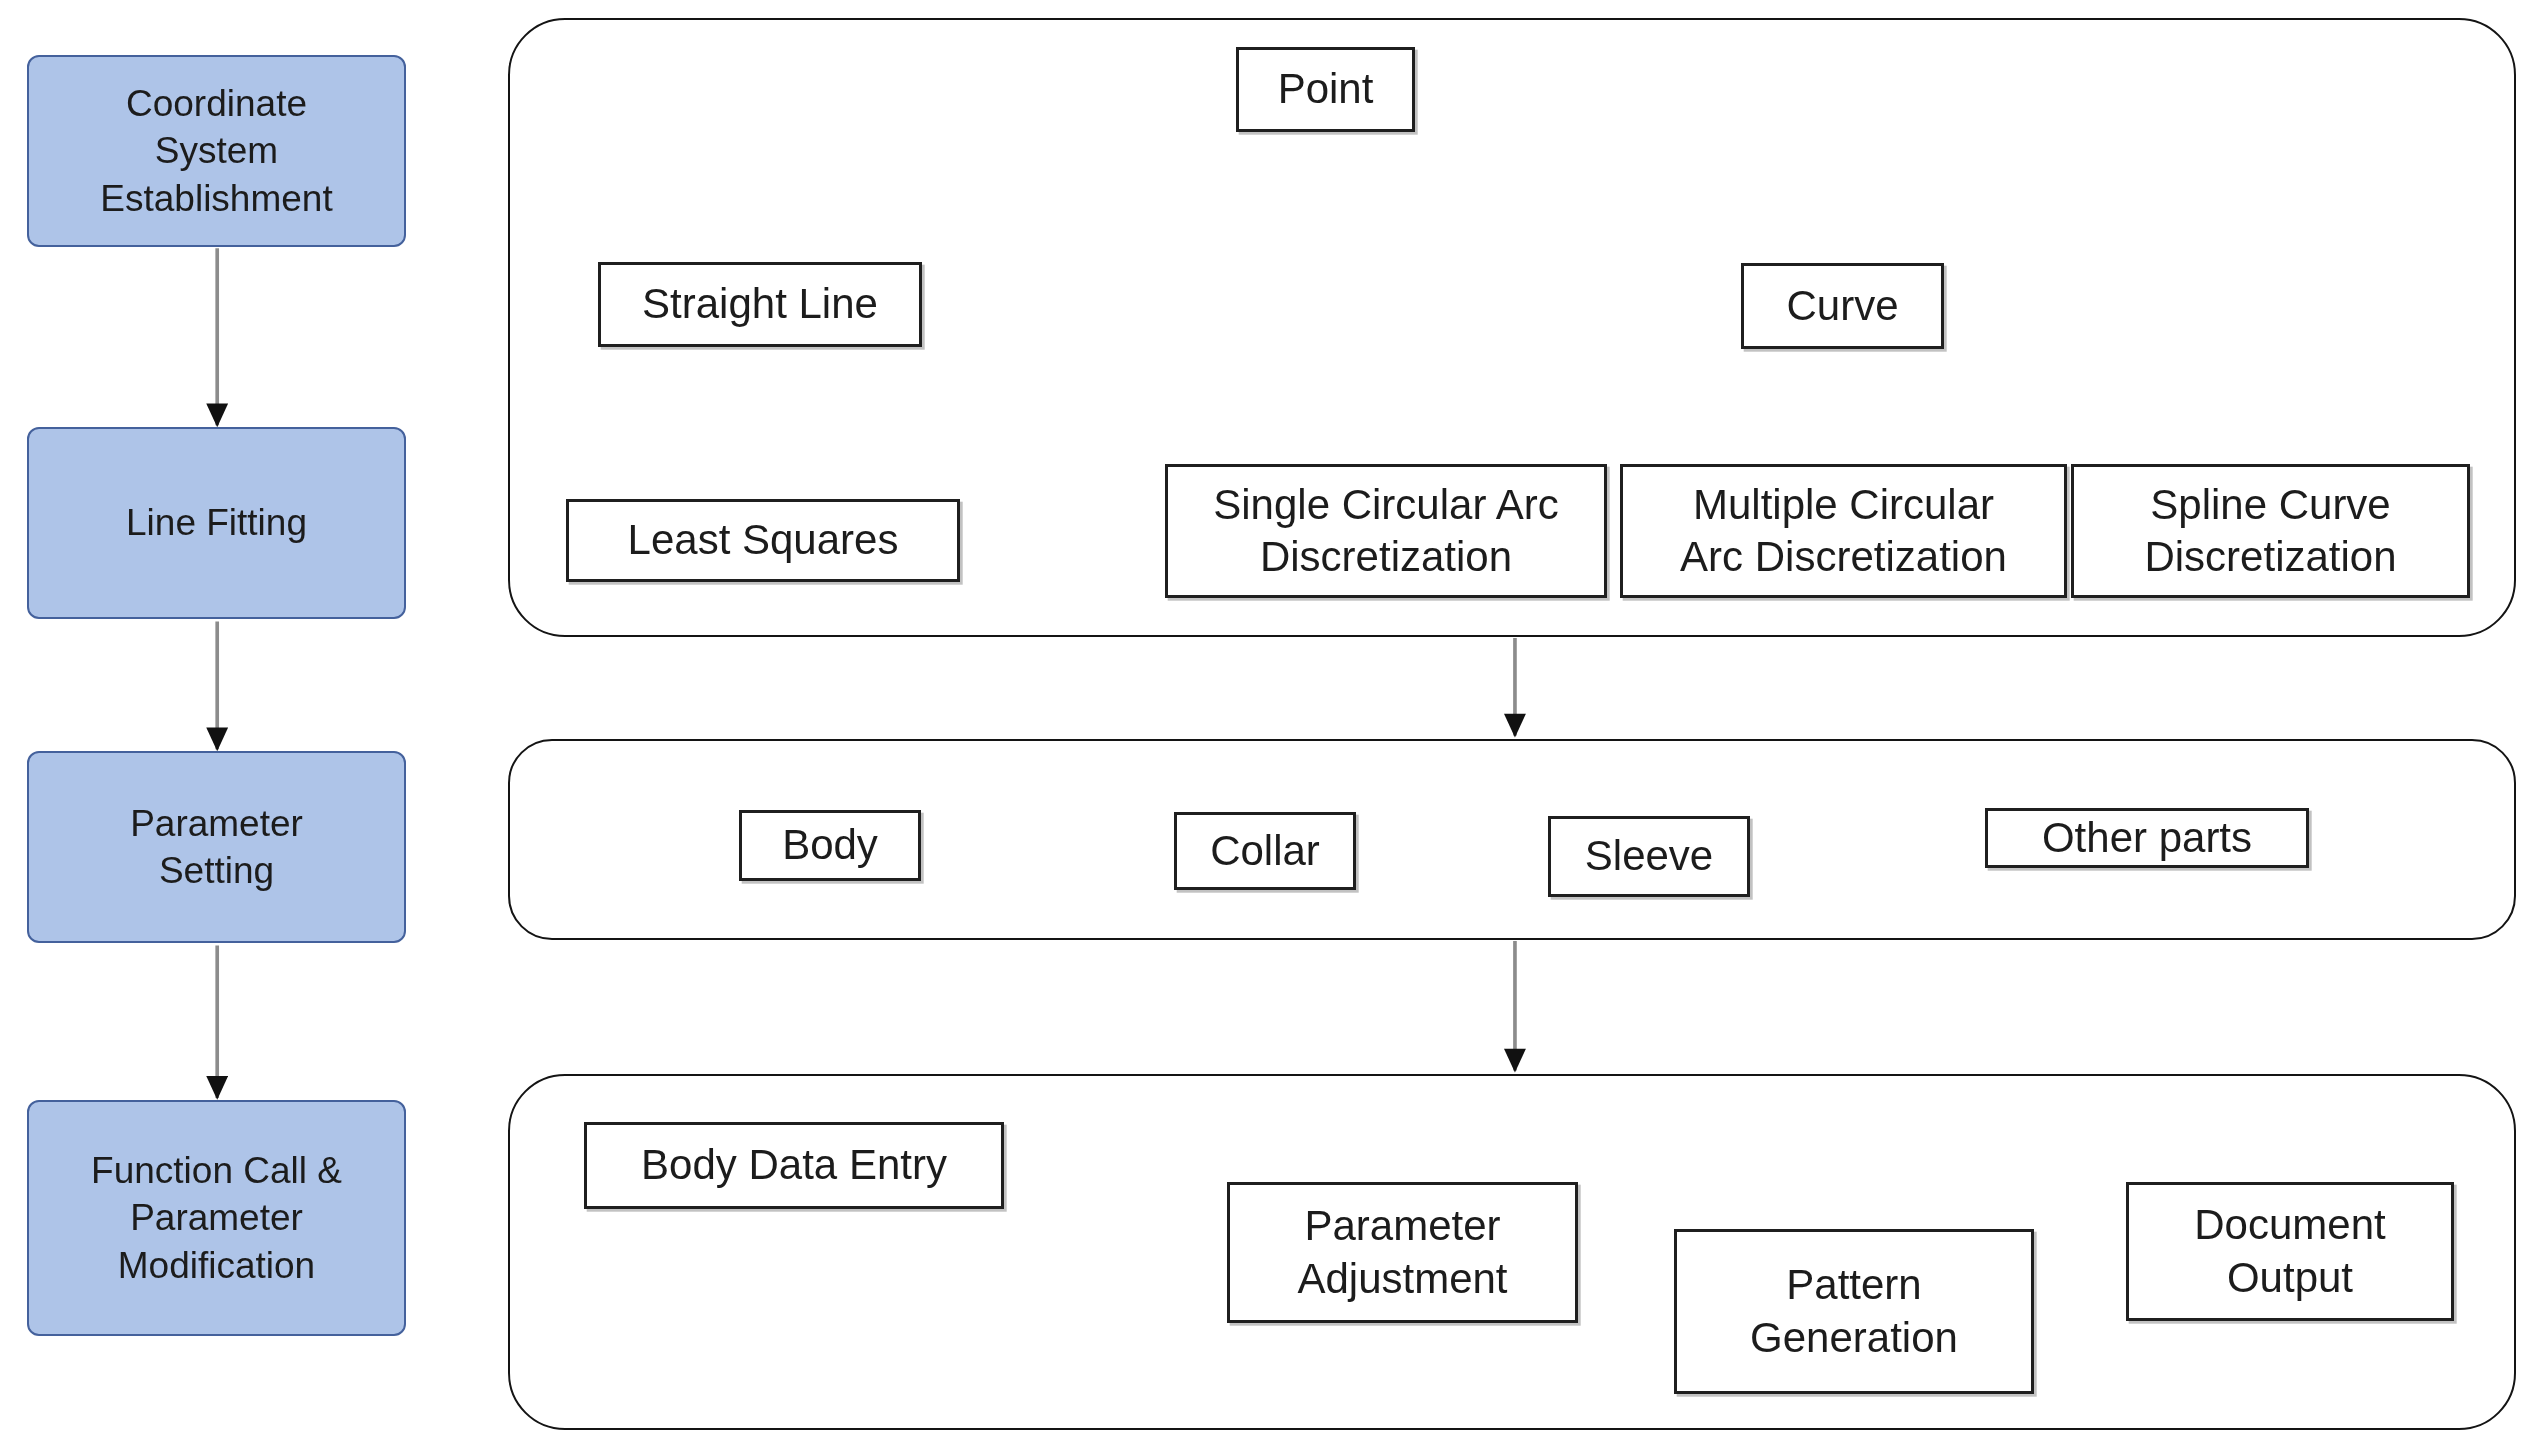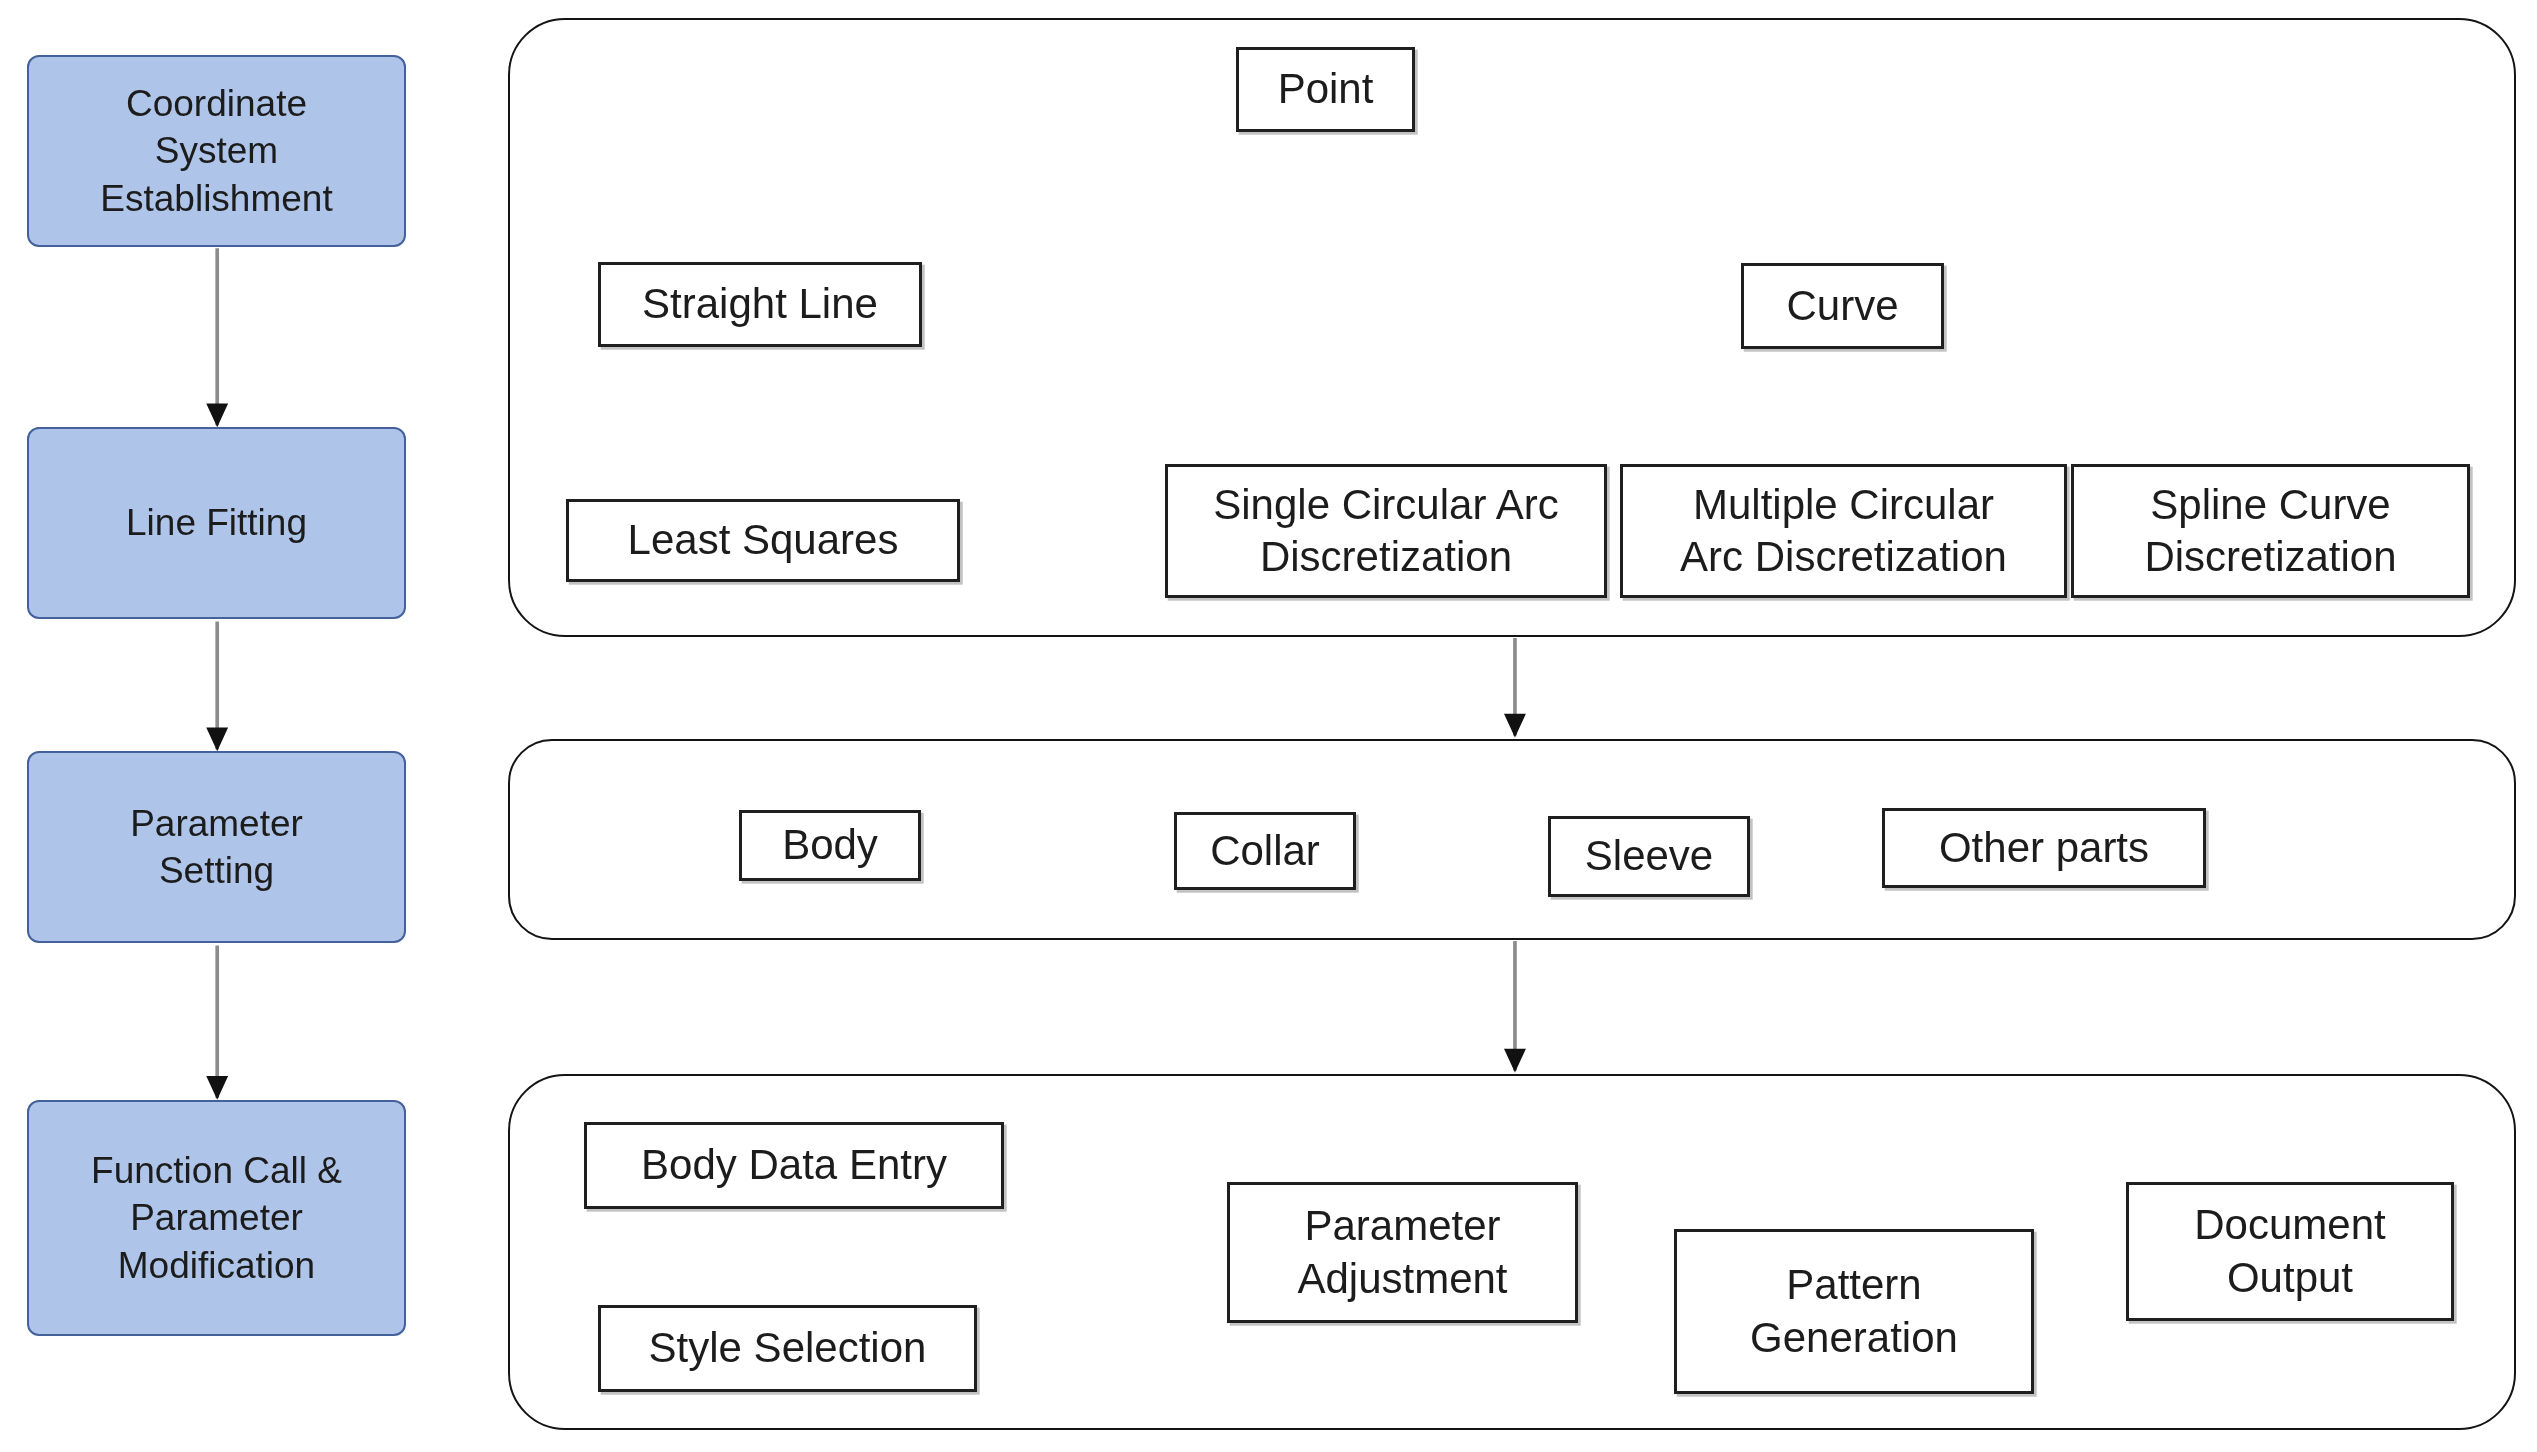--- a/index.html
+++ b/index.html
@@ -101,25 +101,24 @@
 Discretization</div>
   <div class="node" style="left:1620px;top:464px;width:447px;height:134px">Multiple Circular
 Arc Discretization</div>
   <div class="node" style="left:2071px;top:464px;width:399px;height:134px">Spline Curve
 Discretization</div>
 
   <div class="panel" style="left:508px;top:739px;width:2008px;height:201px;border-radius:44px"></div>
   <div class="node" style="left:739px;top:810px;width:182px;height:71px">Body</div>
   <div class="node" style="left:1174px;top:812px;width:182px;height:78px">Collar</div>
   <div class="node" style="left:1548px;top:816px;width:202px;height:81px">Sleeve</div>
-  <div class="node" style="left:1882px;top:808px;width:324px;height:80px">Other parts</div>
+  <div class="node" style="left:1985px;top:808px;width:324px;height:60px">Other parts</div>
 
   <div class="panel" style="left:508px;top:1074px;width:2008px;height:356px;border-radius:57px"></div>
   <div class="node" style="left:584px;top:1122px;width:420px;height:87px">Body Data Entry</div>
-  <div class="node" style="left:598px;top:1305px;width:379px;height:87px">Style Selection</div>
   <div class="node" style="left:1227px;top:1182px;width:351px;height:141px">Parameter
 Adjustment</div>
   <div class="node" style="left:1674px;top:1229px;width:360px;height:165px">Pattern
 Generation</div>
   <div class="node" style="left:2126px;top:1182px;width:328px;height:139px">Document
 Output</div>
 
 </div>
 
 

